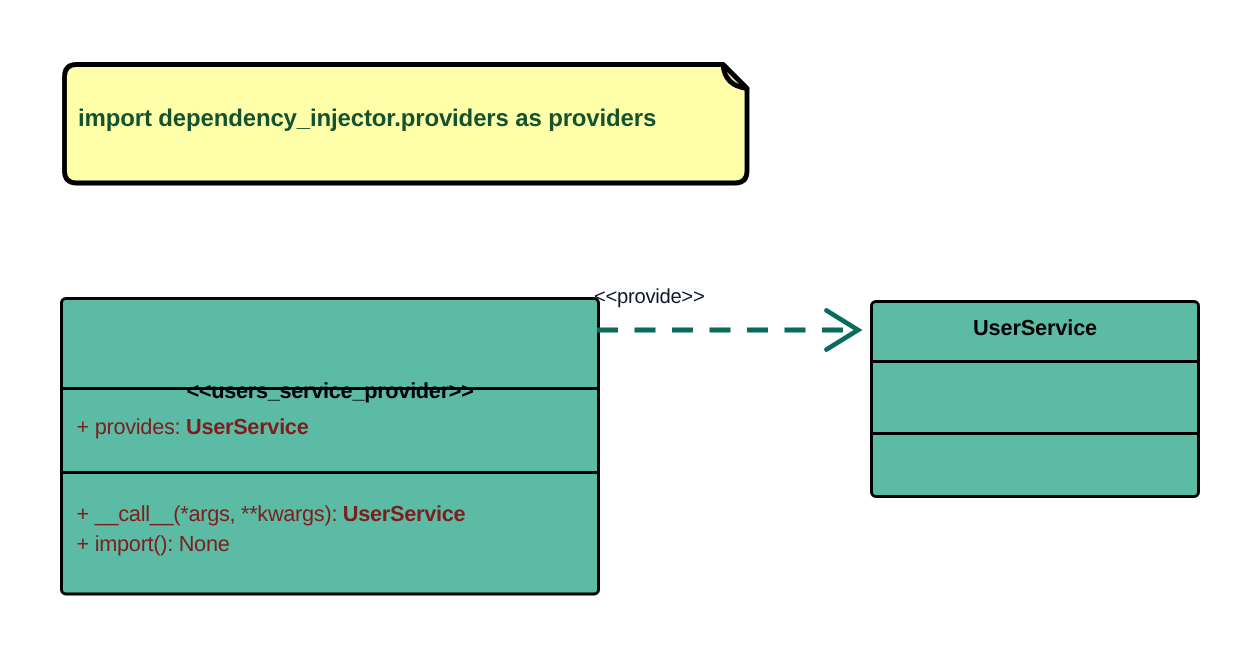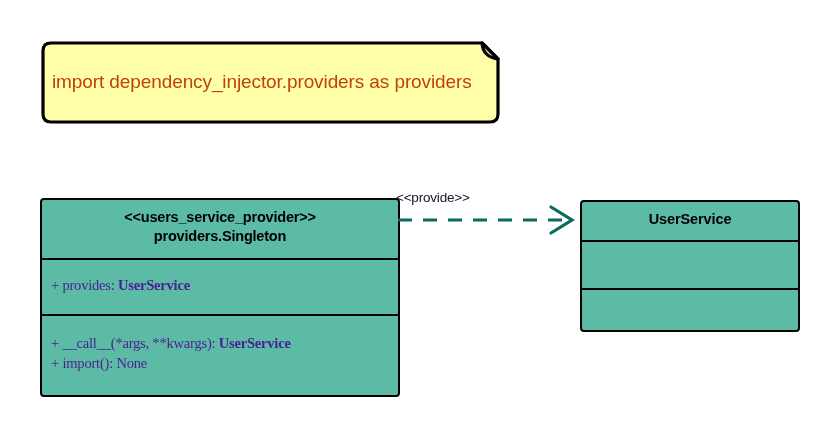--- a/index.html
+++ b/index.html
@@ -31,23 +31,23 @@
   .note-svg {
     position: absolute;
     left: 0;
     top: 0;
   }
   .note-text {
     position: absolute;
     left: 13px;
     top: 30px;
     width: 436px;
-    font-size: 19px;
-    font-weight: normal;
-    color: #c2410c;
+    font-size: 16px;
+    font-weight: bold;
+    color: #14532d;
     letter-spacing: -0.1px;
     white-space: nowrap;
   }
 
   
   .umlbox {
     position: absolute;
     box-sizing: border-box;
     background: #5cbba4;
     border: 2.5px solid #000000;
@@ -72,36 +72,36 @@
     height: 58px;
     text-align: center;
     padding-top: 8px;
   }
   #provider-title .line {
     font-size: 14.5px;
     font-weight: bold;
     line-height: 19px;
     color: #000000;
     letter-spacing: -0.2px;
+    margin-top: 44px;
   }
   #provider-attrs {
     height: 56px;
     padding: 15px 0 0 9px;
   }
   #provider-methods {
     height: 62px;
     padding: 17px 0 0 9px;
   }
   .member {
     font-size: 14.5px;
-    color: #4c1d95;
+    color: #7f1d1d;
     line-height: 20px;
     white-space: nowrap;
     letter-spacing: -0.2px;
-    font-family: Liberation Serif, serif;
   }
   .member b {
     font-weight: bold;
   }
 
   
   #service-class {
     left: 580px;
     top: 200px;
     width: 220px;
@@ -158,21 +158,20 @@
                Q 4 81 4 73
                Z" fill="#ffffaa" stroke="#000000" stroke-width="3.2" stroke-linejoin="round"></path>
       <path d="M 443 2 Q 444 16 459 18 Z" fill="#e8e8a0" stroke="#000000" stroke-width="3.2" stroke-linejoin="round"></path>
     </svg>
     <div class="note-text">import dependency_injector.providers as providers</div>
   </div>
 
   <div class="umlbox" id="provider-class">
     <div class="compartment" id="provider-title">
       <div class="line">&lt;&lt;users_service_provider&gt;&gt;</div>
-      <div class="line">providers.Singleton</div>
     </div>
     <div class="compartment" id="provider-attrs">
       <div class="member"><span>+</span>&nbsp;<span>provides: </span><b>UserService</b></div>
     </div>
     <div class="compartment" id="provider-methods">
       <div class="member"><span>+</span>&nbsp;<span>__call__(*args, **kwargs): </span><b>UserService</b></div>
       <div class="member"><span>+</span>&nbsp;<span>import(): None</span><b></b></div>
     </div>
   </div>
 

